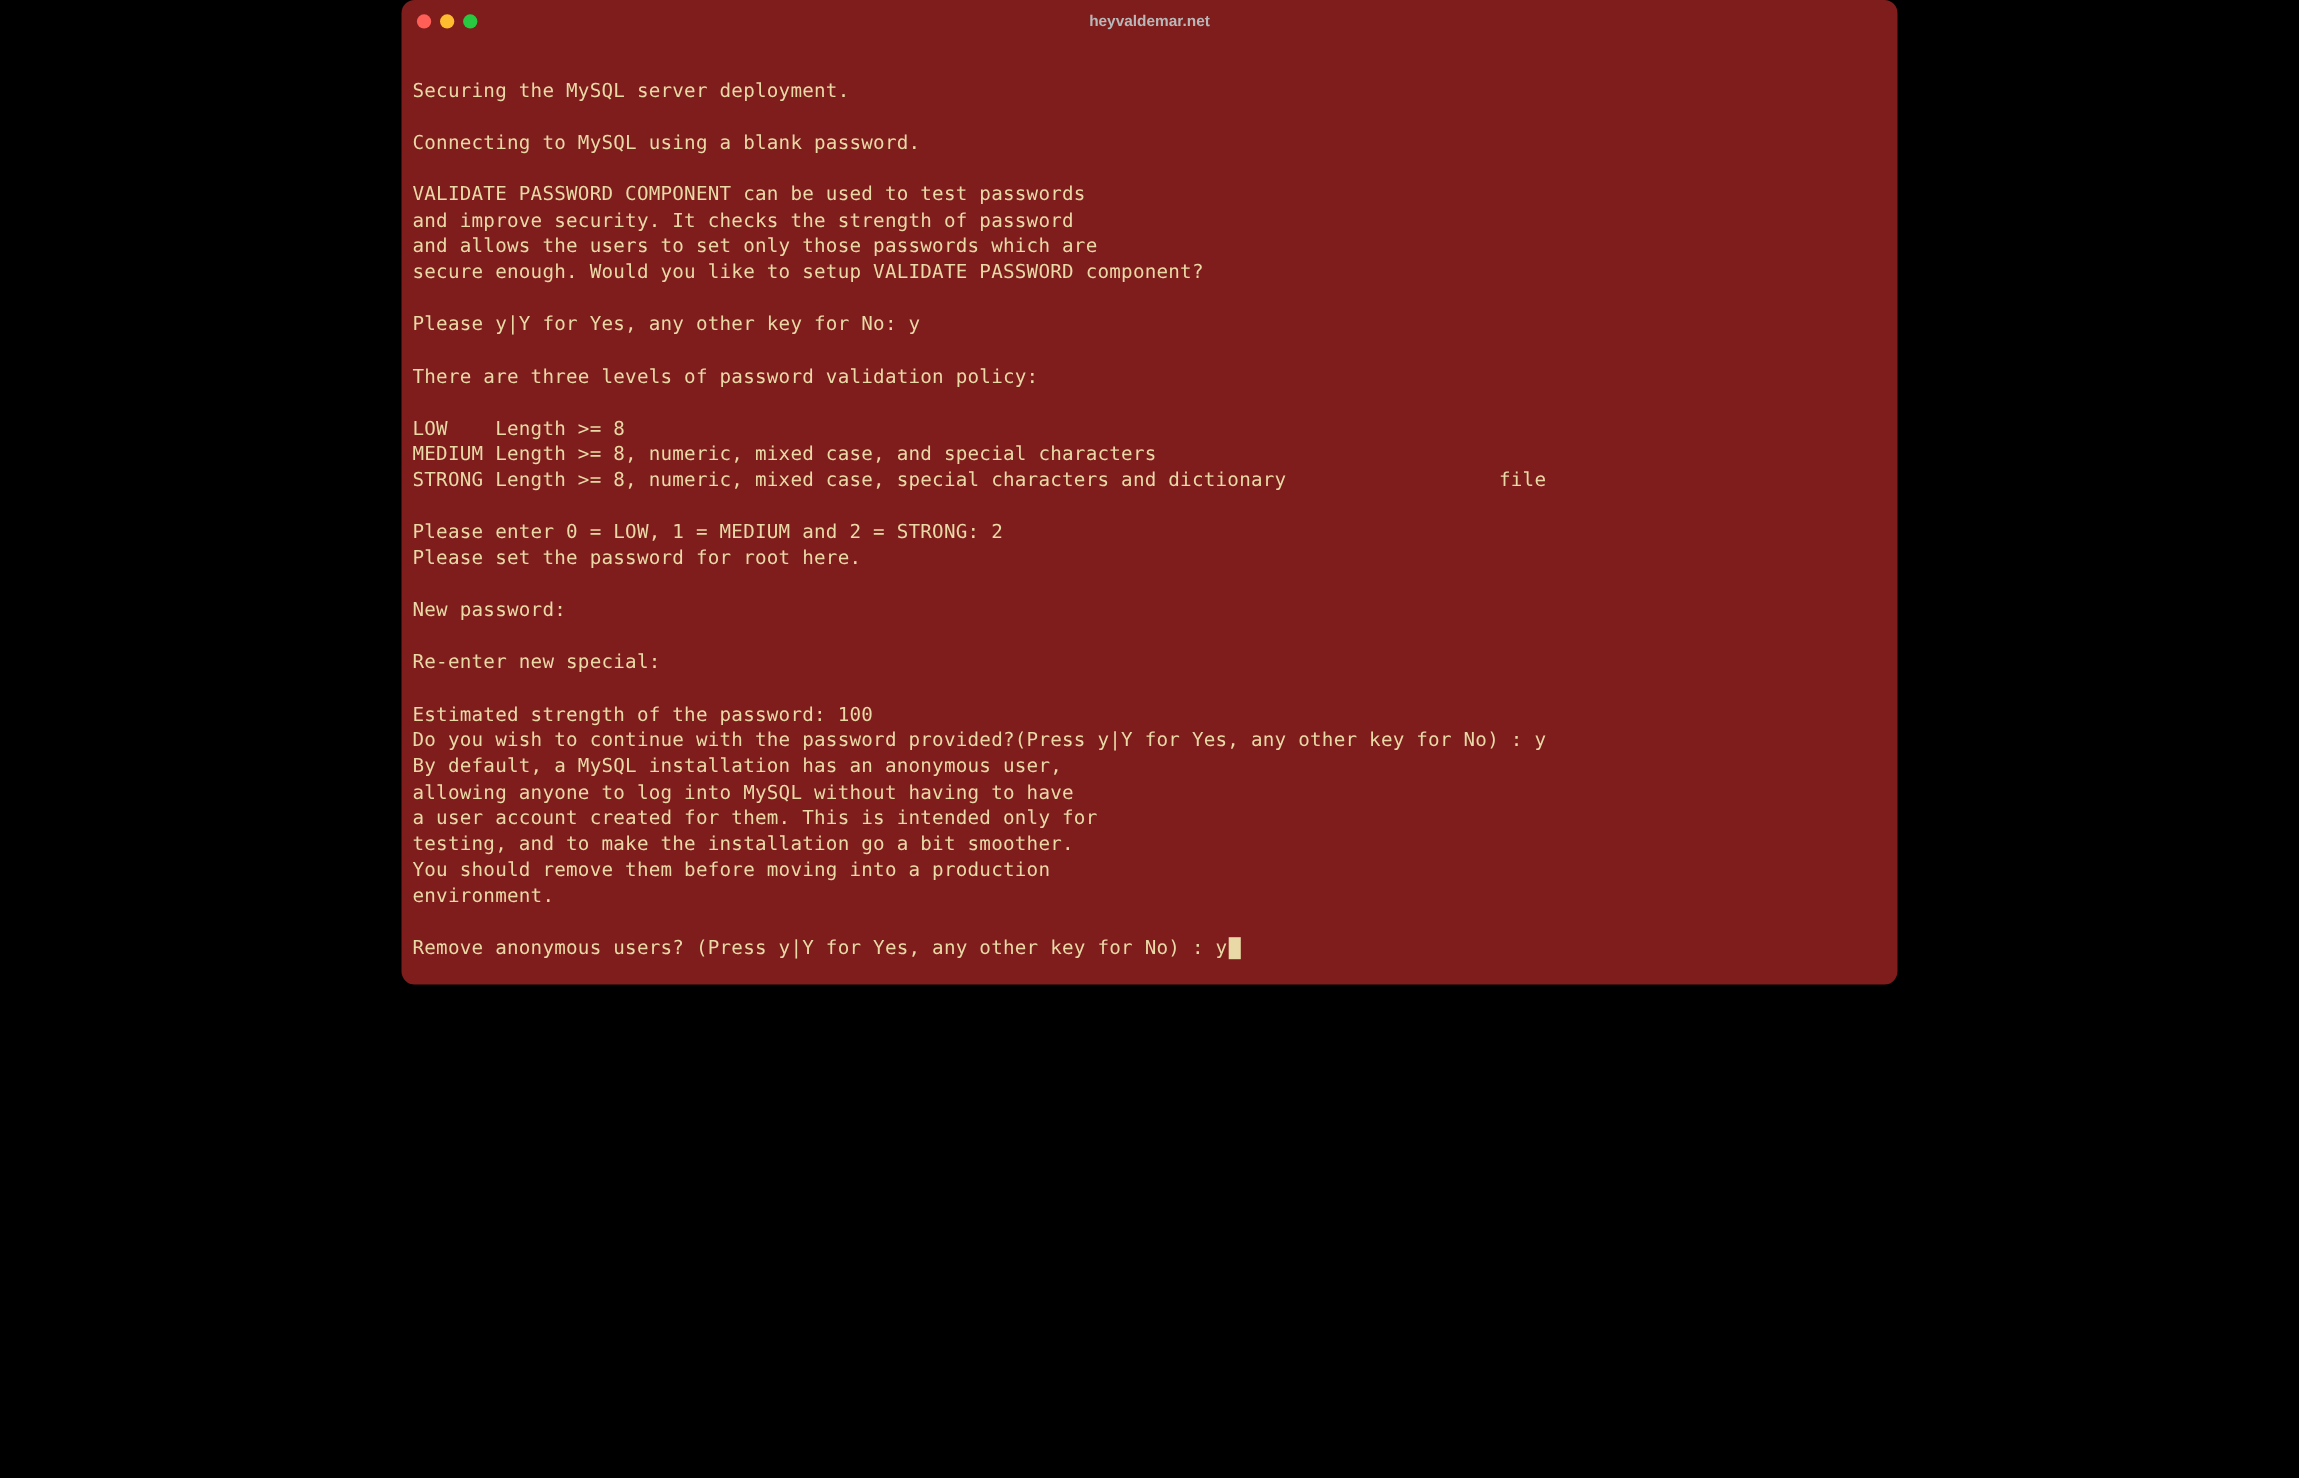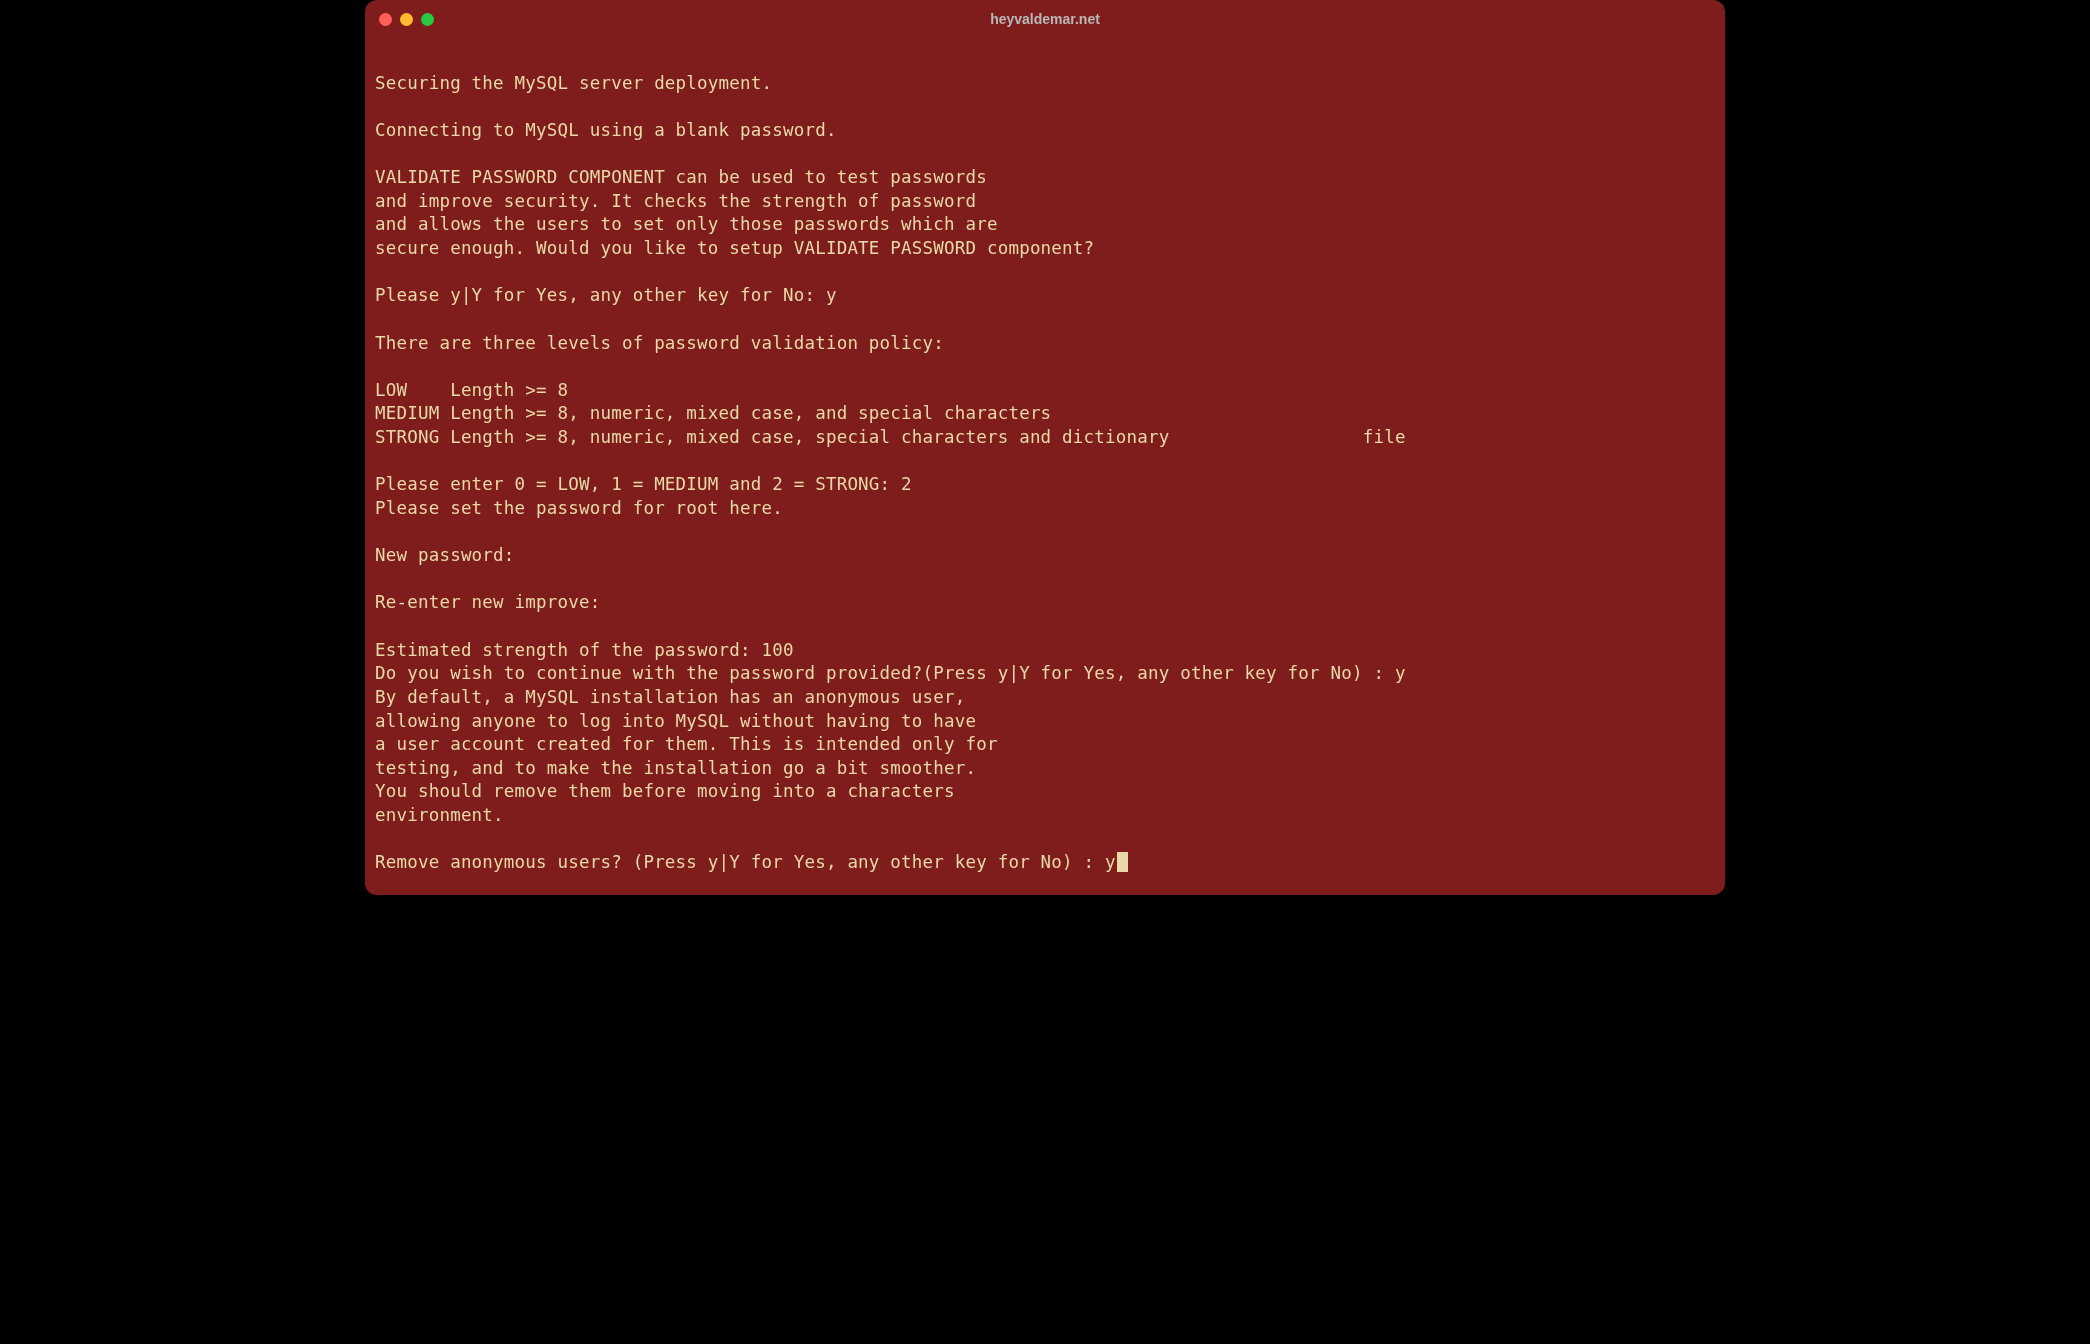--- a/index.html
+++ b/index.html
@@ -95,25 +95,25 @@
 <span></span>
 <span>LOW    Length &gt;= 8</span>
 <span>MEDIUM Length &gt;= 8, numeric, mixed case, and special characters</span>
 <span>STRONG Length &gt;= 8, numeric, mixed case, special characters and dictionary                  file</span>
 <span></span>
 <span>Please enter 0 = LOW, 1 = MEDIUM and 2 = STRONG: 2</span>
 <span>Please set the password for root here.</span>
 <span></span>
 <span>New password:</span>
 <span></span>
-<span>Re-enter new improve:</span>
+<span>Re-enter new special:</span>
 <span></span>
 <span>Estimated strength of the password: 100</span>
 <span>Do you wish to continue with the password provided?(Press y|Y for Yes, any other key for No) : y</span>
 <span>By default, a MySQL installation has an anonymous user,</span>
 <span>allowing anyone to log into MySQL without having to have</span>
 <span>a user account created for them. This is intended only for</span>
 <span>testing, and to make the installation go a bit smoother.</span>
-<span>You should remove them before moving into a characters</span>
+<span>You should remove them before moving into a production</span>
 <span>environment.</span>
 <span></span>
 <span>Remove anonymous users? (Press y|Y for Yes, any other key for No) : y</span><span class="cursor"></span></div>
 </div>
 
 </body></html>

